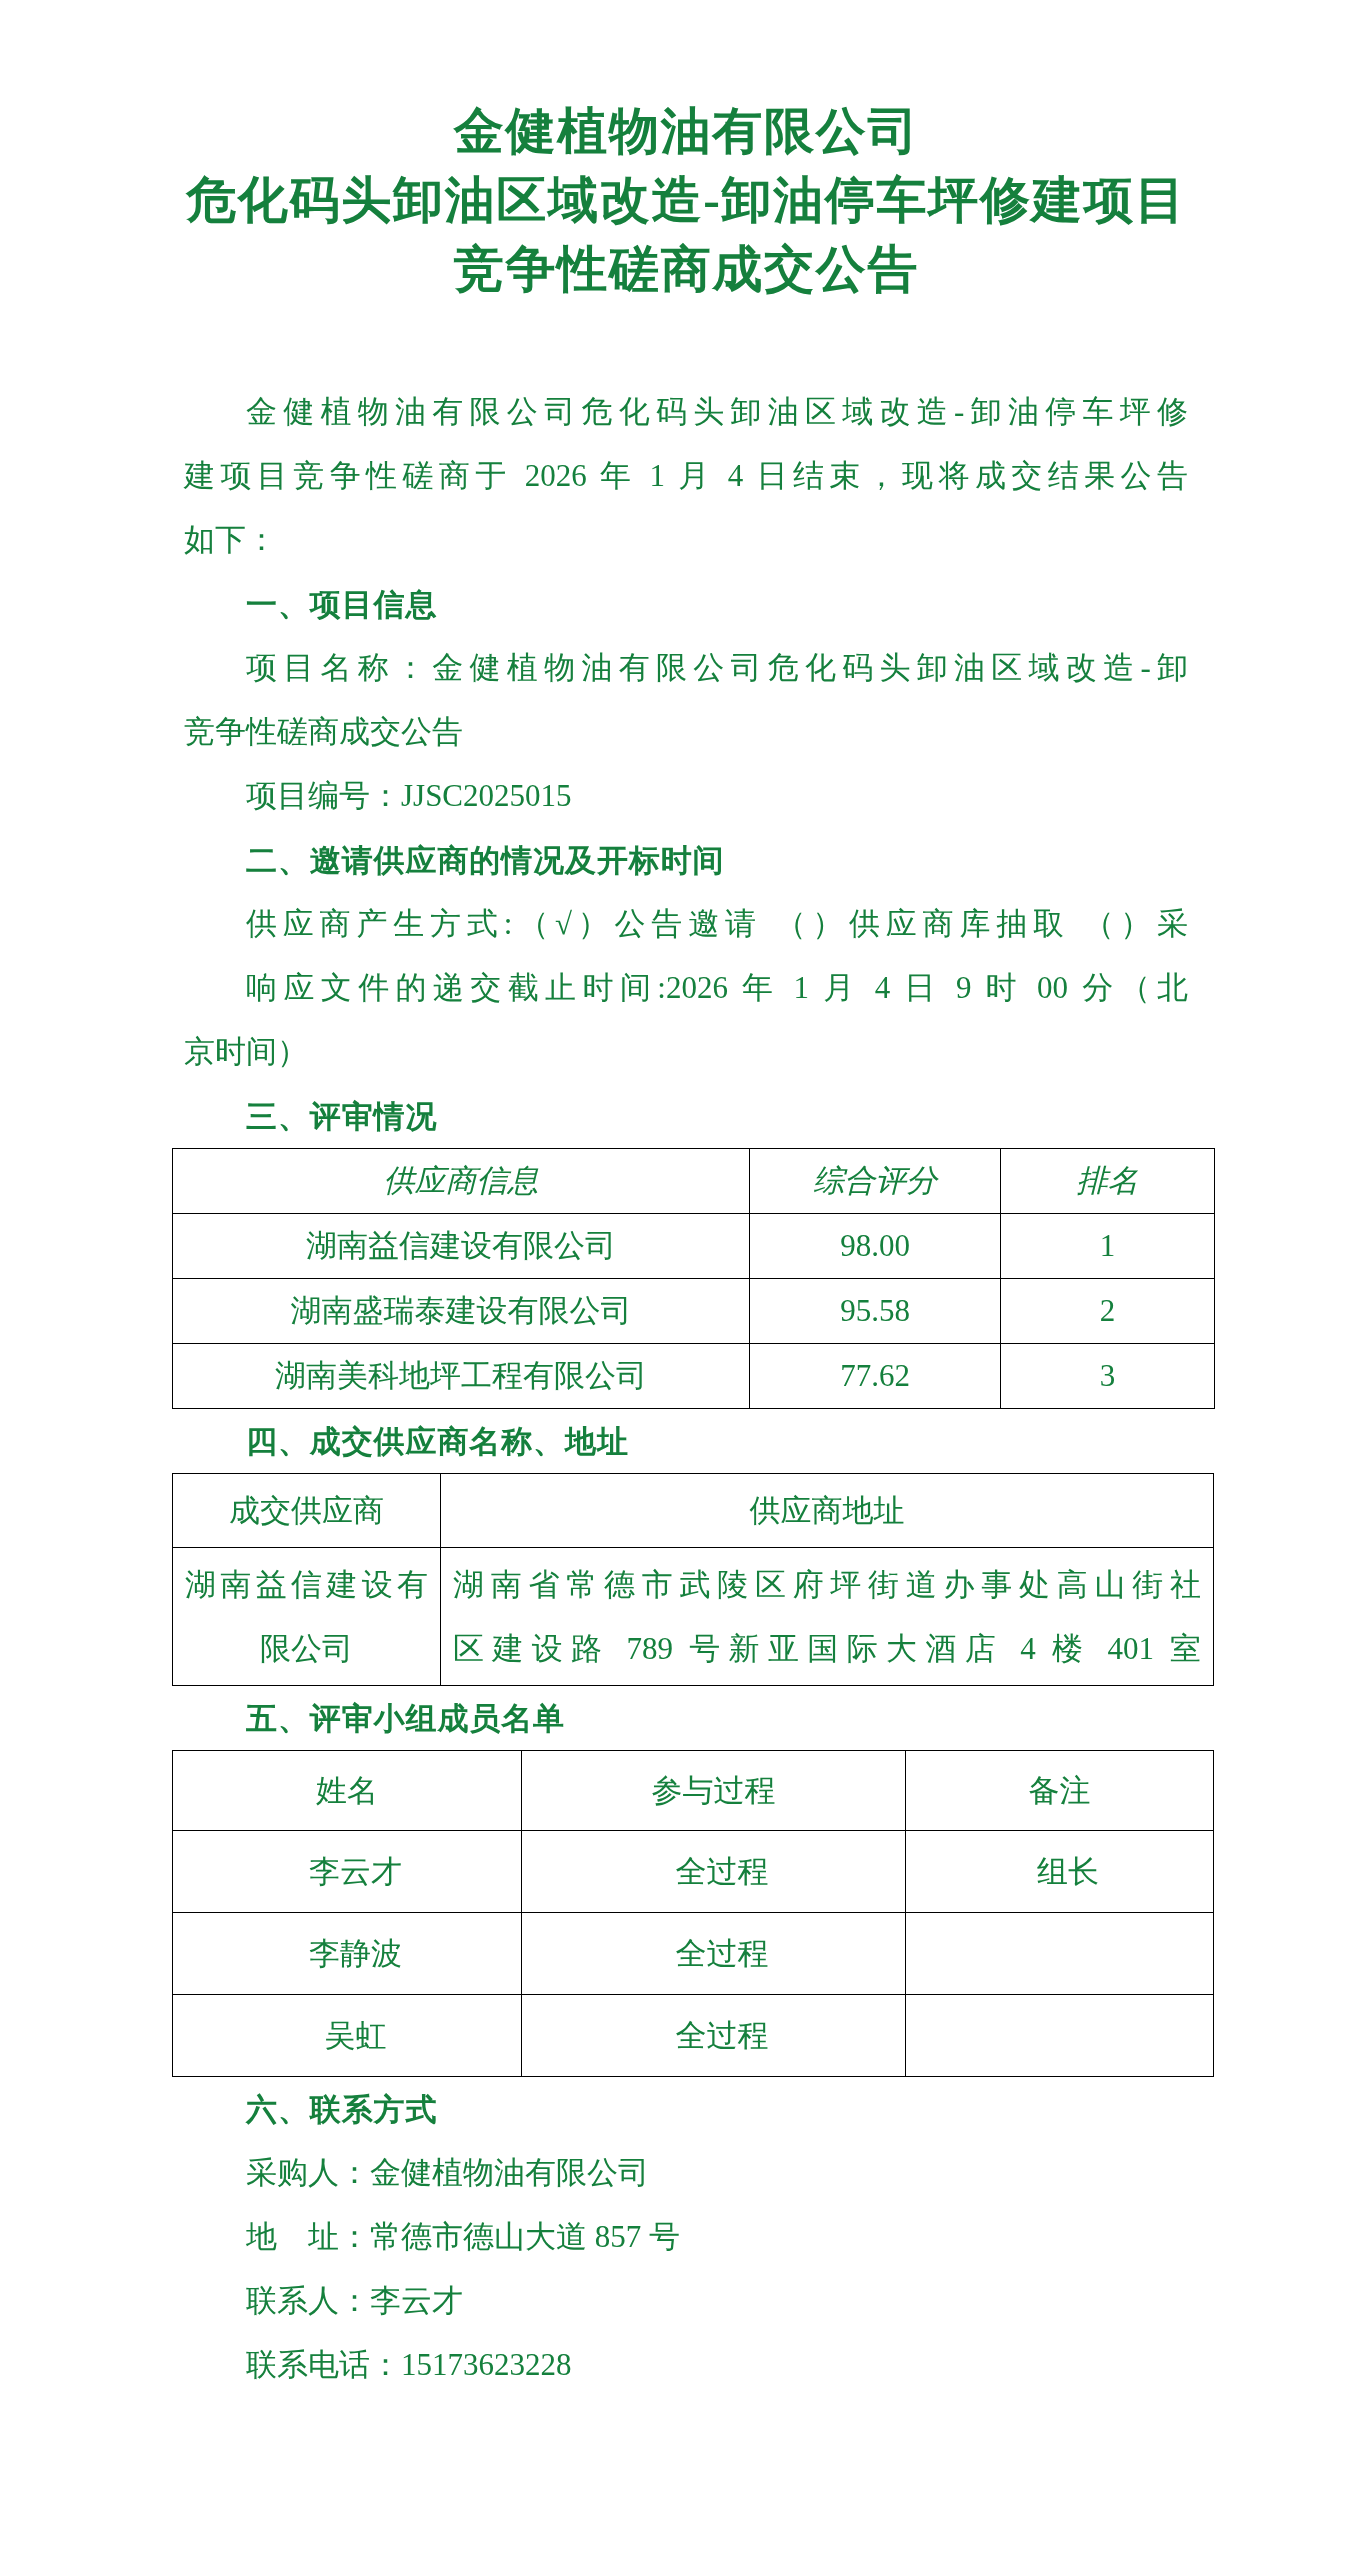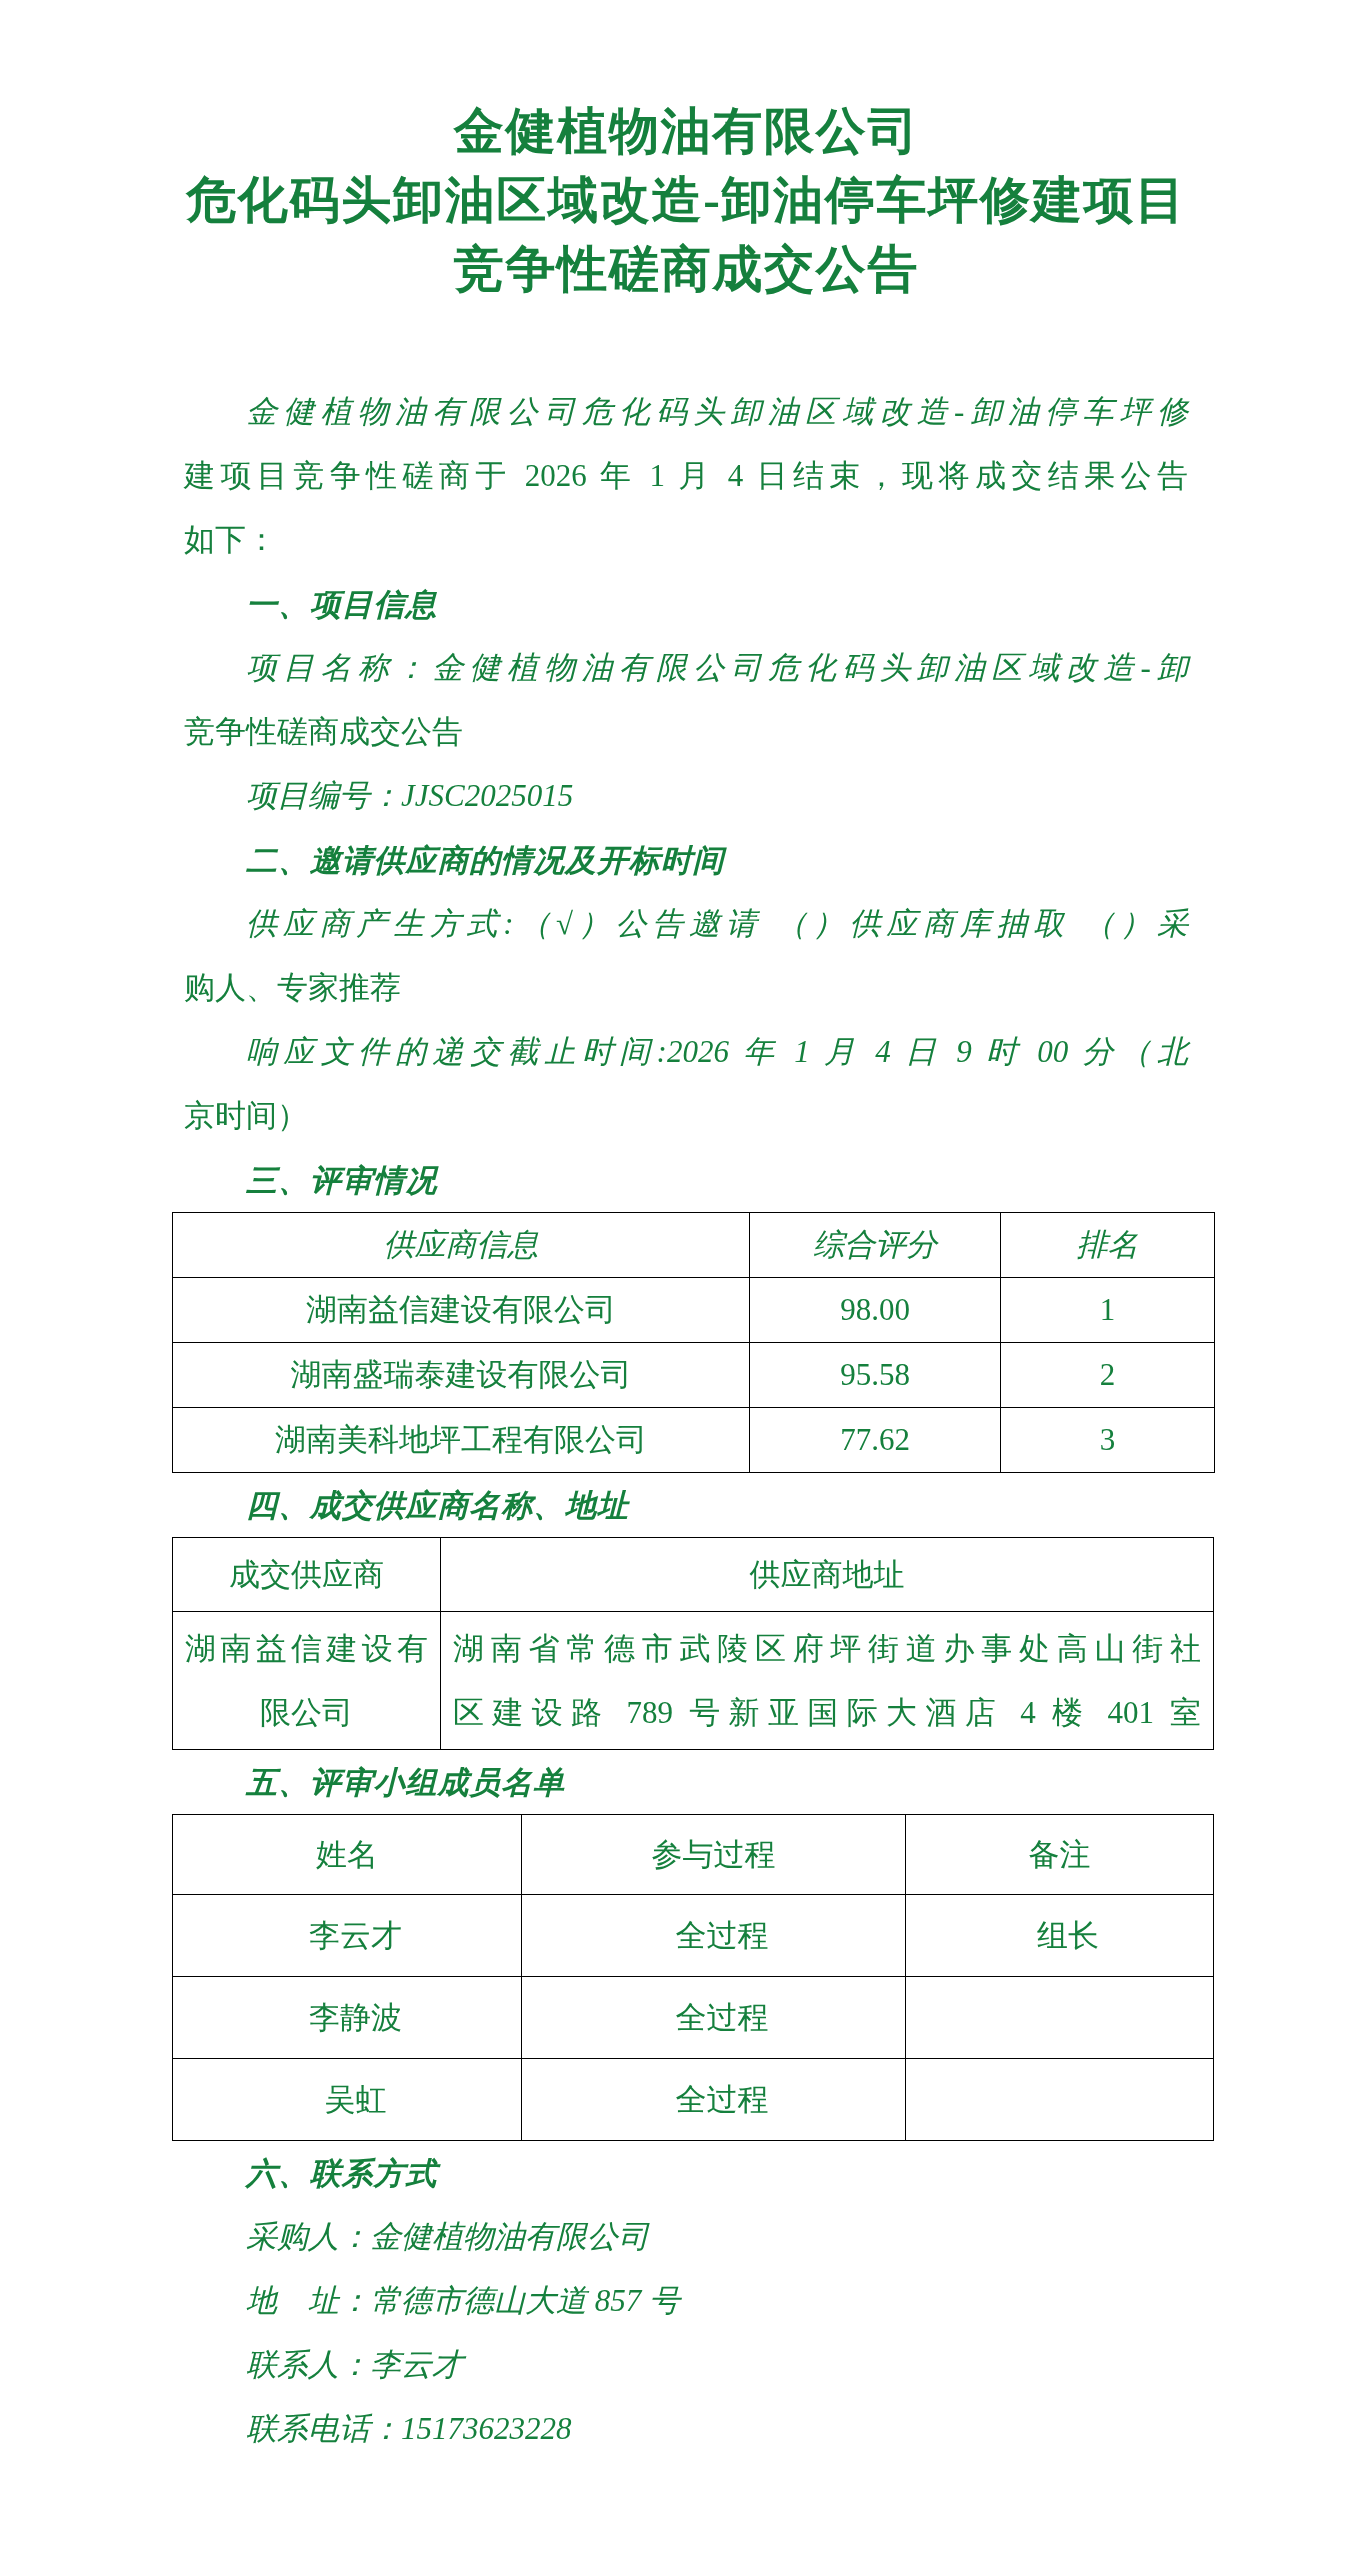--- a/index.html
+++ b/index.html
@@ -18,21 +18,21 @@
     line-height:69px;
     letter-spacing:1.7px;
   }
   .content {
     width:1004px;
     margin:76px 0 0 184px;
     font-size:31px;
     line-height:64px;
   }
   .line { white-space:normal; }
-  .indent { text-indent:2em;font-style:italic; }
+  .indent { text-indent:2em; }
   .j { text-align:justify; text-align-last:justify; }
   .heading {
     font-family:"DejaVu Sans","Liberation Sans",sans-serif;
     font-weight:bold;
     letter-spacing:0.9px;
   }
   table {
     border-collapse:collapse;
     table-layout:fixed;
     width:1041px;
@@ -74,21 +74,20 @@
     <div class="line j">建项目竞争性磋商于 2026 年 1 月 4 日结束，现将成交结果公告</div>
     <div class="line">如下：</div>
 
     <div class="line heading indent">一、项目信息</div>
     <div class="line indent j">项目名称：金健植物油有限公司危化码头卸油区域改造-卸</div>
     <div class="line">竞争性磋商成交公告</div>
     <div class="line indent">项目编号：JJSC2025015</div>
 
     <div class="line heading indent">二、邀请供应商的情况及开标时间</div>
     <div class="line indent j">供应商产生方式:（√）公告邀请 （）供应商库抽取 （）采</div>
-    <div class="line">购人、专家推荐</div>
     <div class="line indent j">响应文件的递交截止时间:2026 年 1 月 4 日 9 时 00 分（北</div>
     <div class="line">京时间）</div>
 
     <div class="line heading indent">三、评审情况</div>
 
     <table class="t1">
       <colgroup>
           <col style="width:577px">
           <col style="width:251px">
           <col style="width:214px">

